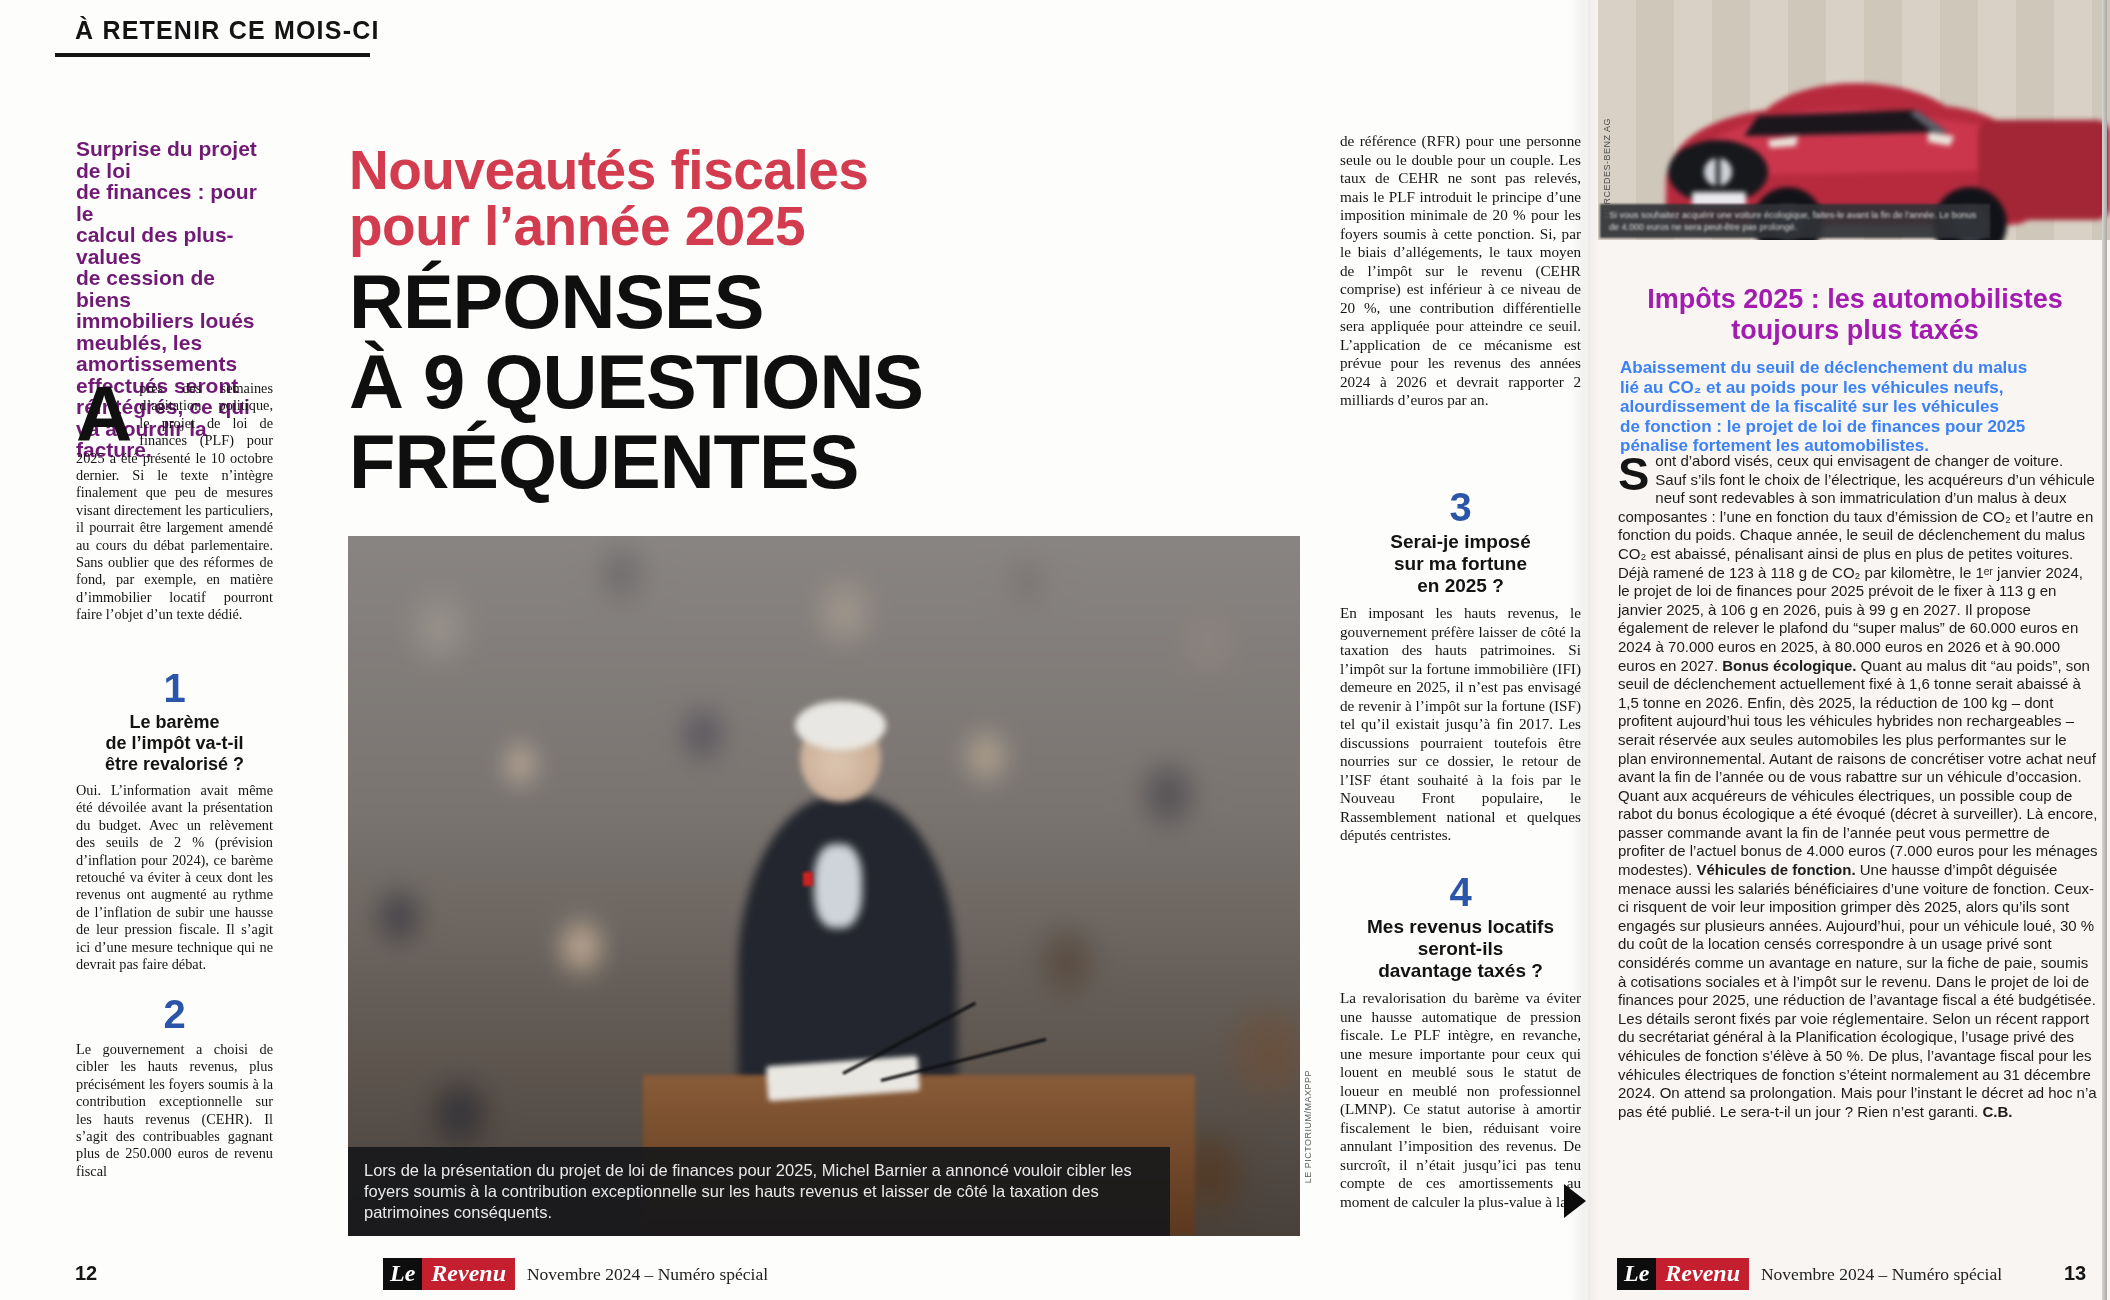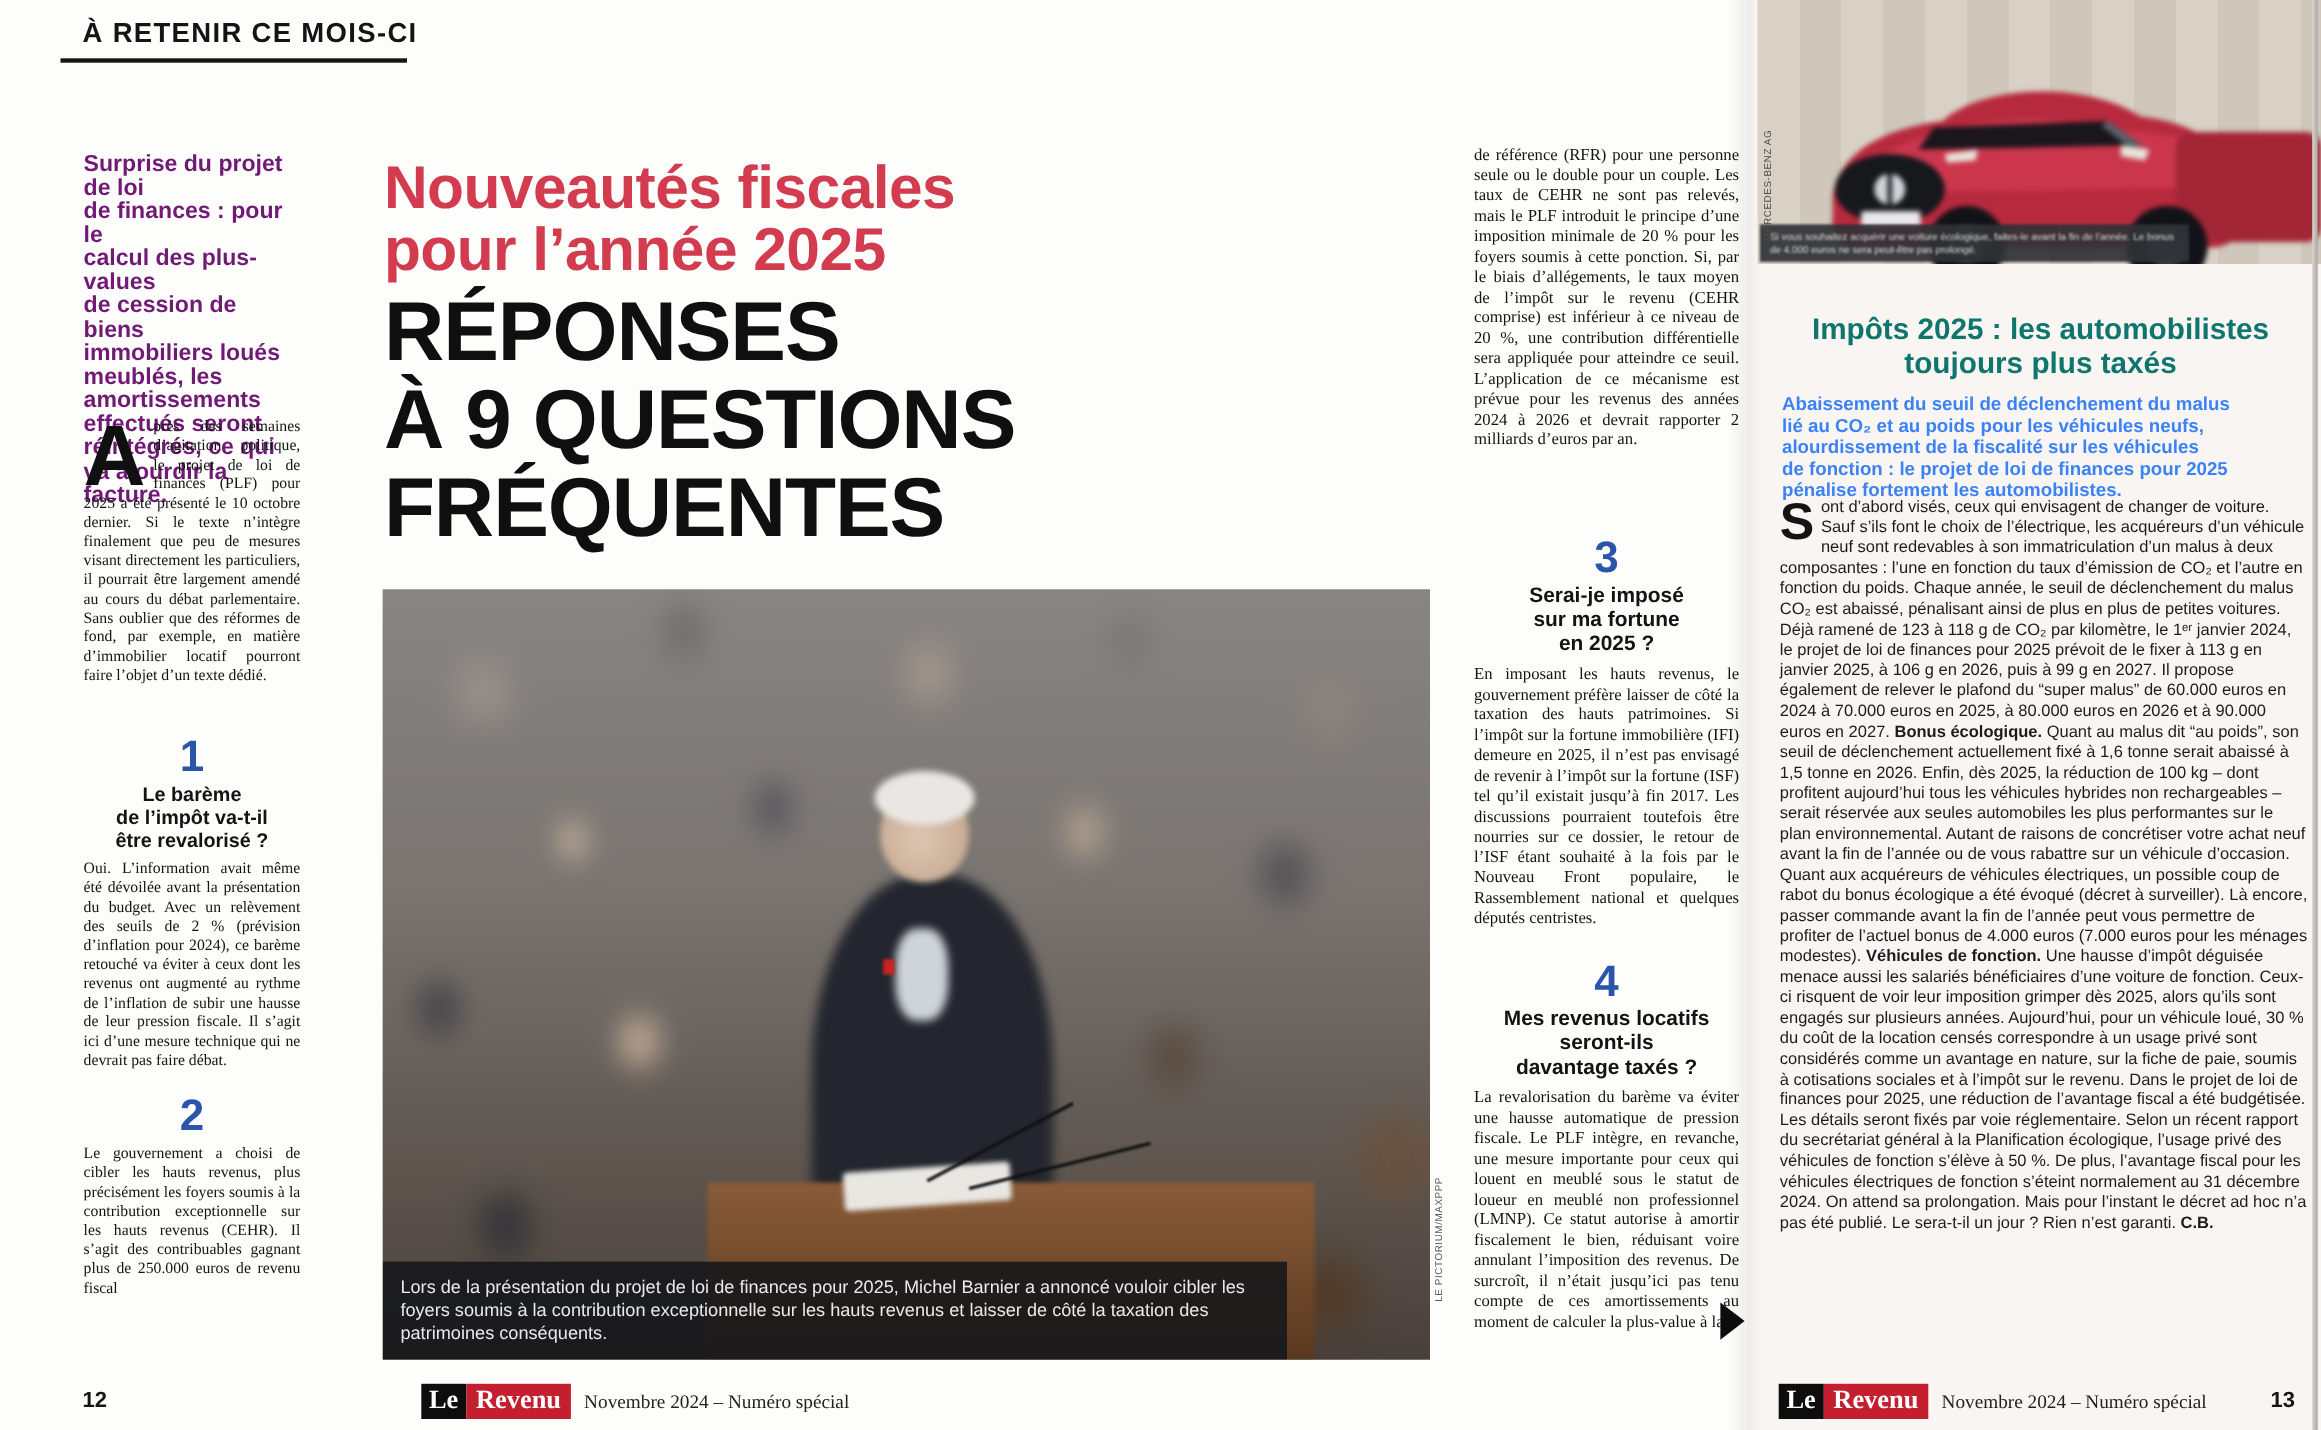--- a/index.html
+++ b/index.html
@@ -91,31 +91,31 @@
   .redge{left:2102px;top:0;width:5px;height:1300px;background:linear-gradient(90deg,#d8d4d1,#aaa6a3);}
 
   .photo-car{left:1598px;top:0;width:512px;height:240px;overflow:hidden;
              background:repeating-linear-gradient(90deg,#d9d1c5 0 38px,#cfc7ba 38px 76px),#d6cec2;}
   .car-svg{position:absolute;left:0;top:0;filter:blur(2.5px);}
   .car-caption{position:absolute;left:2px;bottom:2px;width:372px;padding:5px 9px;background:rgba(48,50,54,.92);
                color:#dcdcdc;font-size:9px;line-height:12px;filter:blur(0.9px);}
   .credit-car{left:1602px;top:118px;color:#4b4b4b;}
 
   .r-title{left:1618px;top:284px;width:474px;text-align:center;font-weight:700;font-size:27px;
-           line-height:31px;color:#0f766e;}
+           line-height:31px;color:#a21caf;}
   .r-standfirst{left:1620px;top:358px;font-weight:700;font-size:17px;line-height:19.5px;color:#3b82f6;}
   .r-body{left:1618px;top:452px;width:480px;font-size:15px;line-height:18.6px;color:#1c1c1c;}
   .r-drop{float:left;font-weight:700;font-size:47px;line-height:39px;margin:2px 6px 0 0;color:#141414;}
 
   
   .pnum{top:1262px;font-weight:700;font-size:20px;color:#151515;}
   .pnum-12{left:75px;}
   .pnum-13{left:2064px;}
   .brand{display:flex;align-items:stretch;font-family:"Liberation Serif",serif;font-weight:700;
-         font-size:24px;line-height:24px;}
+         font-size:24px;line-height:24px;font-style:italic;}
   .brand .le{background:#0d0d0d;color:#fff;padding:3px 7px 5px 7px;}
   .brand .revenu{background:#c41f2e;color:#fff;padding:3px 9px 5px 9px;}
   .footer{top:1258px;display:flex;align-items:center;gap:12px;}
   .footer-left{left:383px;}
   .footer-right{left:1617px;}
   .issue{font-family:"Liberation Serif",serif;font-size:17.5px;color:#222;}
 </style>
 </head>
 <body>
 

